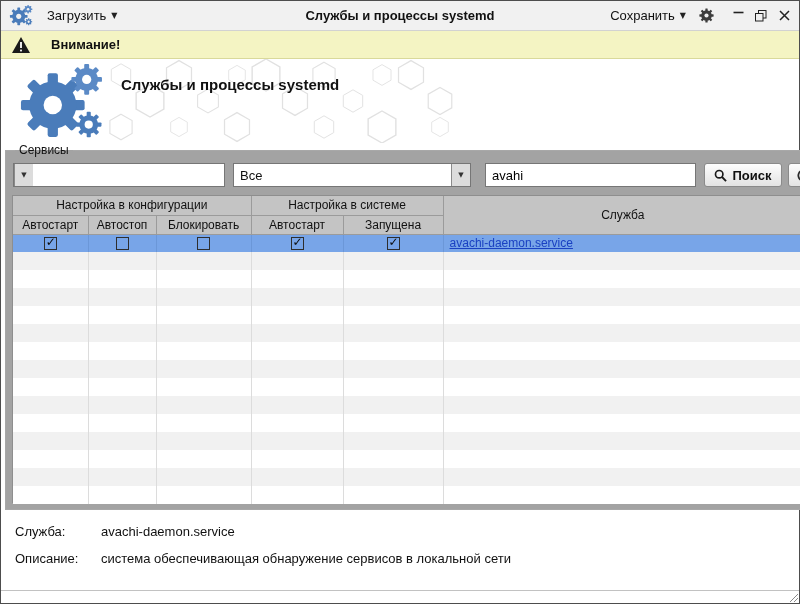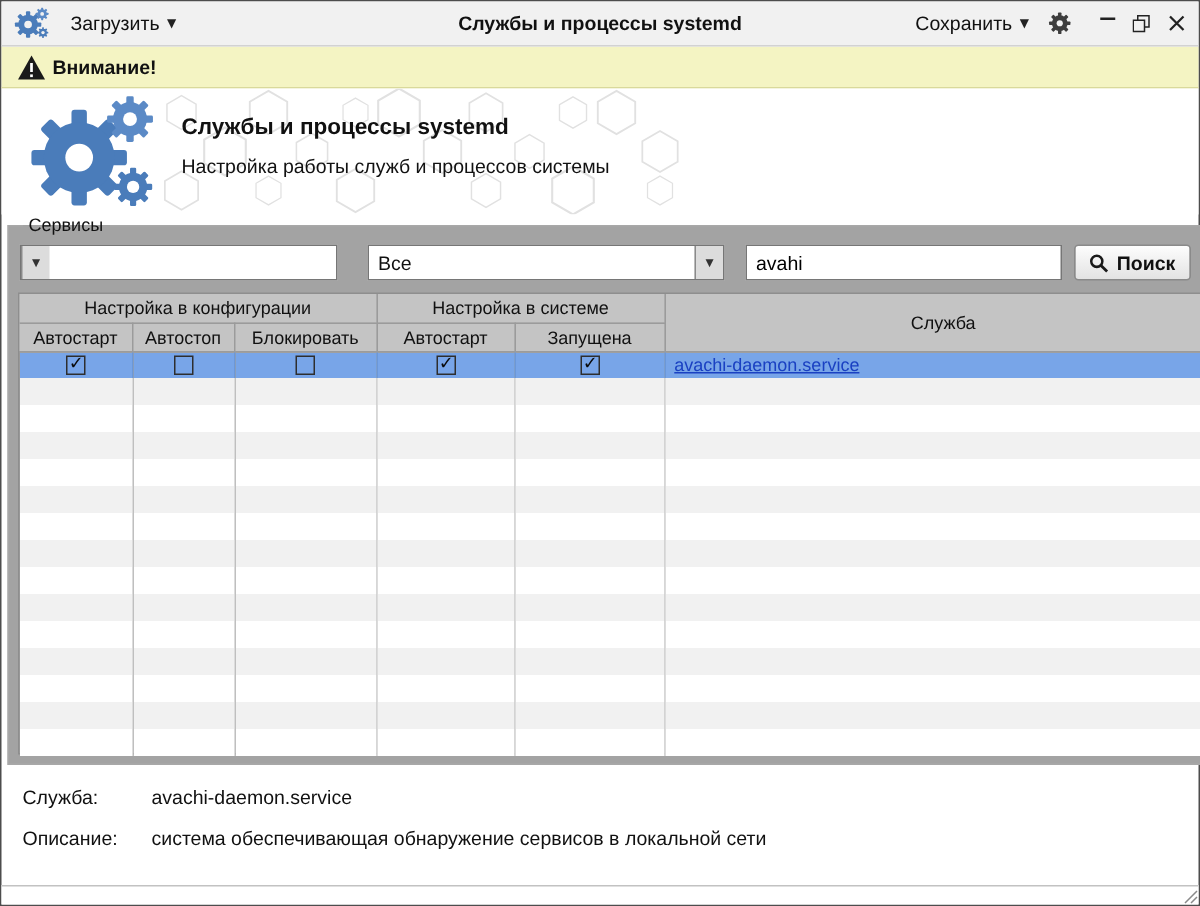--- a/index.html
+++ b/index.html
@@ -12,39 +12,39 @@
   
   .titlebar{position:relative;height:30px;flex:0 0 30px;background:#f1f1f1;border-bottom:1px solid #d2d2d2;display:flex;align-items:center;}
   .tb-left{display:flex;align-items:center;gap:14px;margin-left:8px;}
   .tb-right{display:flex;align-items:center;gap:12px;margin-left:auto;margin-right:8px;}
   .tb-title{position:absolute;left:0;right:0;text-align:center;line-height:30px;font-weight:bold;font-size:13px;pointer-events:none;}
   .menu-btn{display:flex;align-items:center;gap:5px;cursor:default;font-size:13px;}
   .caret{font-family:"DejaVu Sans",sans-serif;font-size:8px;color:#222;line-height:1;}
   .winctl{display:flex;align-items:center;gap:9px;margin-left:4px;}
   .winctl span{display:inline-flex;align-items:center;justify-content:center;width:14px;height:14px;}
   
-  .warnbar{height:28px;flex:0 0 28px;background:#f4f4c3;border-bottom:1px solid #d9d99b;display:flex;align-items:center;gap:4px;padding-left:10px;}
+  .warnbar{height:28px;flex:0 0 28px;background:#f4f4c3;border-bottom:1px solid #d9d99b;display:flex;align-items:center;gap:20px;padding-left:10px;}
   .warn-text{font-weight:bold;font-size:13px;}
   
   .banner{position:relative;height:84px;flex:0 0 84px;background:#fff;overflow:hidden;}
   .banner-hexes{position:absolute;left:105px;top:0;}
   .banner-logo{position:absolute;left:14px;top:5px;}
   .banner-text{position:absolute;left:120px;top:17px;}
   .banner-title{font-size:15px;font-weight:bold;margin-bottom:10px;}
   .banner-sub{font-size:13px;}
   
   fieldset.services{margin:0 4px;border:1px solid #a8a8a8;padding:4px 5px 6px 5px;background:#a3a3a3;}
   fieldset.services legend{font-size:12px;padding:0 4px;margin-left:4px;}
   .toolbar{display:flex;align-items:center;margin:2px 2px 8px 2px;height:24px;}
   .combo{display:flex;align-items:stretch;height:24px;border:1px solid #767676;background:#fff;cursor:default;}
   .combo-text{flex:1;display:flex;align-items:center;padding-left:6px;font-size:13px;}
   .combo-arrow{width:19px;display:flex;align-items:center;justify-content:center;background:#dcdcdc;border-left:1px solid #8a8a8a;}
   .combo-arrow span{font-family:"DejaVu Sans",sans-serif;font-size:7px;color:#333;}
   .combo1{width:212px;}
-  .combo2{width:238px;margin-left:20px;}
+  .combo2{width:238px;margin-left:8px;}
   .search-input{width:211px;height:24px;margin-left:14px;border:1px solid #767676;padding:0 6px;font-size:13px;font-family:"Liberation Sans",sans-serif;}
   .btn{height:24px;border:1px solid #8a8a8a;border-radius:3px;background:linear-gradient(#fdfdfd,#e3e3e3);display:flex;align-items:center;justify-content:center;gap:5px;font-size:13px;font-weight:bold;cursor:default;}
   .btn-search{width:78px;margin-left:8px;}
   .btn-refresh{width:30px;margin-left:6px;}
   
   .table-wrap{display:flex;border:1px solid #8e8e8e;margin:0 1px;height:308px;}
   table.svc-table{border-collapse:collapse;table-layout:fixed;flex:1;width:calc(100% - 16px);font-size:12px;}
   .svc-table th{background:#c4c4c4;border:1px solid #9b9b9b;font-weight:normal;height:19px;padding:0 2px;text-align:center;}
   .svc-table thead tr:first-child th{border-top:none;}
   .svc-table th:first-child{border-left:none;}
@@ -171,21 +171,20 @@
     <svg class="banner-logo" width="92" height="76" viewBox="0 0 84 74">
       <use href="#g8" fill="#4a7cba" transform="translate(34,40)"></use>
         <circle cx="34" cy="40" r="9" fill="#fff"></circle>
       <use href="#g8" fill="#5b8ac6" transform="translate(67,15) scale(0.48)"></use>
         <circle cx="67" cy="15" r="4.5" fill="#fff"></circle>
       <use href="#g8" fill="#4a7cba" transform="translate(69,59) scale(0.40)"></use>
         <circle cx="69" cy="59" r="4" fill="#fff"></circle>
     </svg>
     <div class="banner-text">
       <div class="banner-title">Службы и процессы systemd</div>
-      <div class="banner-sub">Настройка работы служб и процессов системы</div>
     </div>
   </div>
 
   <fieldset class="services">
     <legend>Сервисы</legend>
 
     <div class="toolbar">
       <div class="combo combo1">
         <div class="combo-arrow">
             <span>▼</span>

